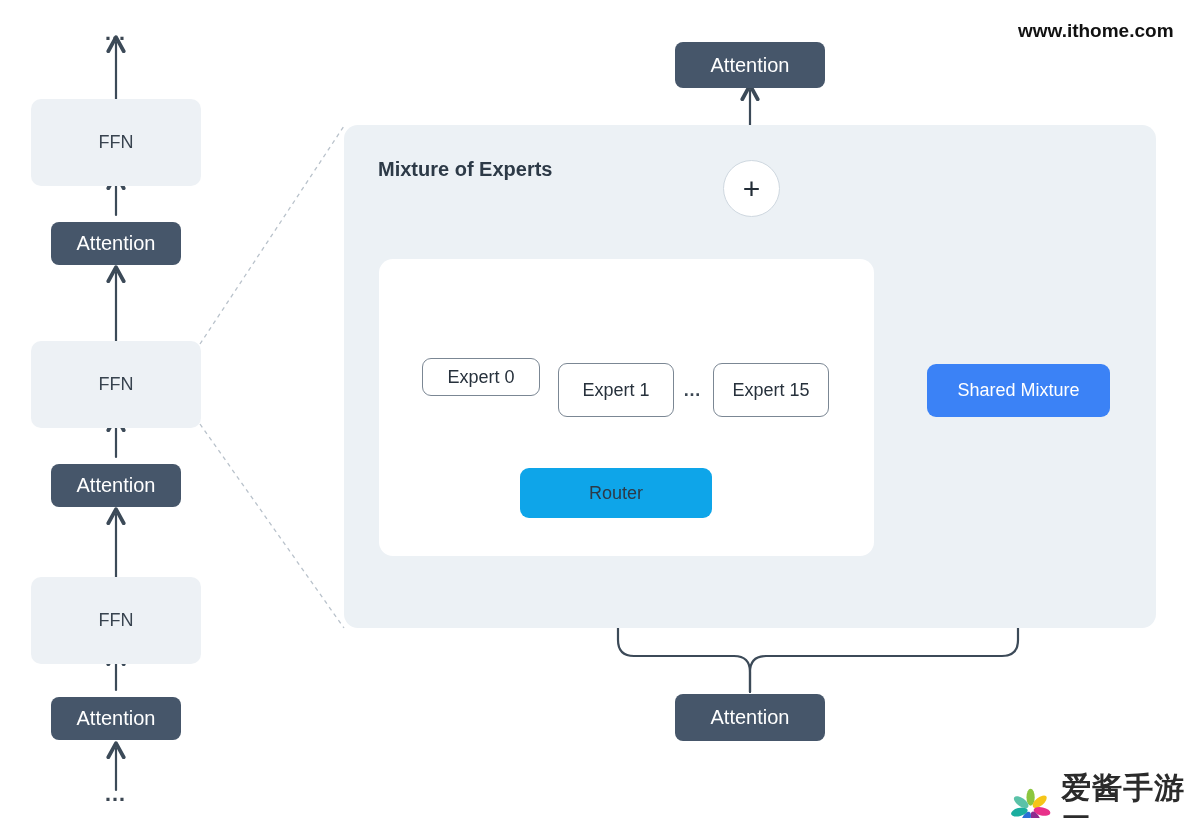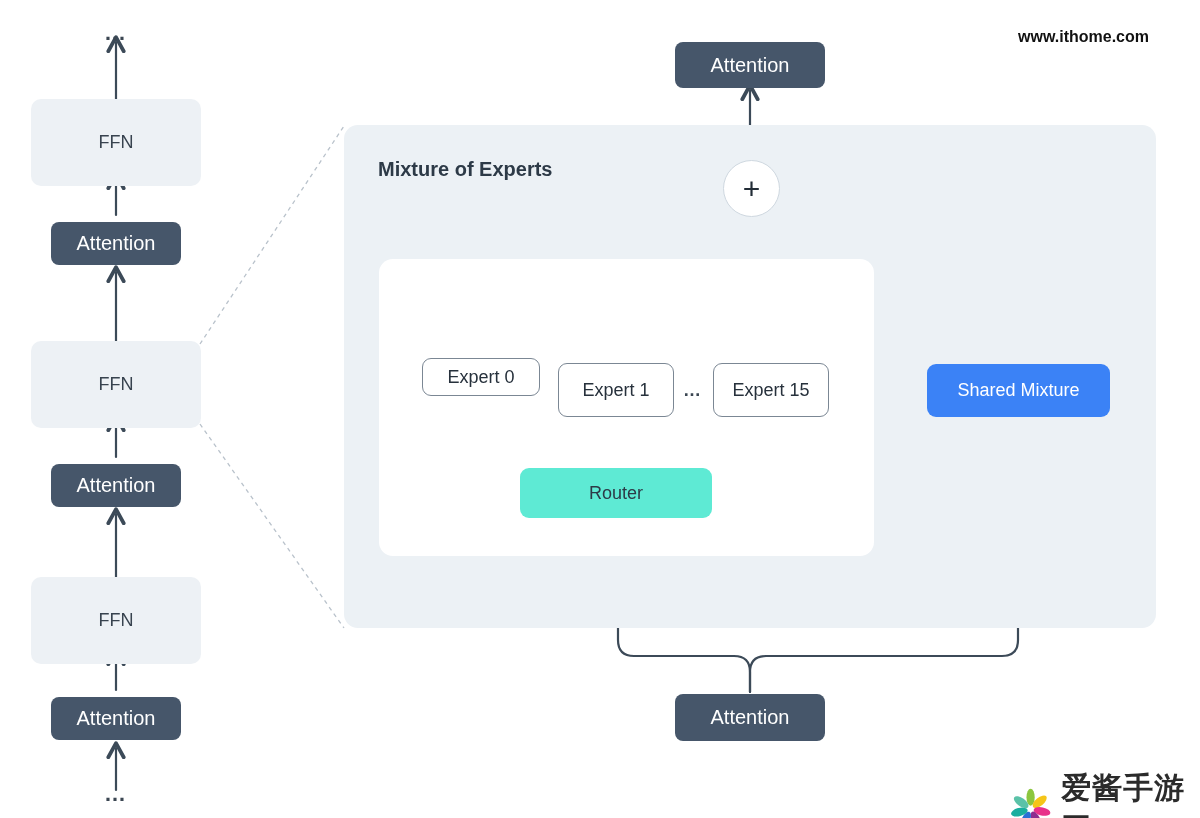--- a/index.html
+++ b/index.html
@@ -34,21 +34,21 @@
   }
   .routed-title{
     position:absolute;color:#2d3a47;font-size:21px;text-align:center;
   }
   .expert{
     background:#ffffff;border:1.6px solid #7b8794;border-radius:9px;
     color:#27313c;font-size:18px;
   }
   .expert-dots{color:#3b4652;font-size:18px;letter-spacing:2px;font-weight:700;}
   .router{
-    background:#5eead4;border-radius:9px;color:#2d3a47;font-size:18px;
+    background:#0ea5e9;border-radius:9px;color:#2d3a47;font-size:18px;
   }
   .shared{
     background:#3B82F6;border-radius:9px;color:#ffffff;font-size:18px;
   }
   .plus{
     position:absolute;background:#ffffff;border:1.8px solid #cfd8e0;border-radius:50%;
     display:flex;align-items:center;justify-content:center;
     color:#222c36;font-size:30px;line-height:1;
   }
 
@@ -57,21 +57,21 @@
   .wm-ithome-row{display:flex;align-items:flex-start;gap:8px;}
   .ithome-badge{
     position:relative;background:#111;color:#fff;font-weight:800;font-size:38px;
     line-height:44px;padding:6px 10px 8px 10px;border-radius:7px;letter-spacing:0px;
   }
   .ithome-badge:after{
     content:"";position:absolute;left:38px;bottom:-12px;width:0;height:0;
     border-left:10px solid #111;border-bottom:13px solid transparent;
   }
   .ithome-cn{color:#111;font-size:46px;font-weight:700;line-height:52px;font-family:"DejaVu Sans",sans-serif;}
-  .wm-ithome-url{color:#111;font-weight:800;font-size:16px;margin-top:18px;}
+  .wm-ithome-url{color:#111;font-weight:800;font-size:19px;margin-top:10px;}
 
   .wm-aijiang{position:absolute;display:flex;align-items:center;gap:10px;}
   .wm-aijiang-cn{color:#2b2b2b;font-size:30px;font-weight:800;font-family:"DejaVu Sans",sans-serif;letter-spacing:1px;}
 </style>
 </head>
 <body>
 
 <div id="stage">
 
   <svg id="wires" viewBox="0 0 1200 818">

